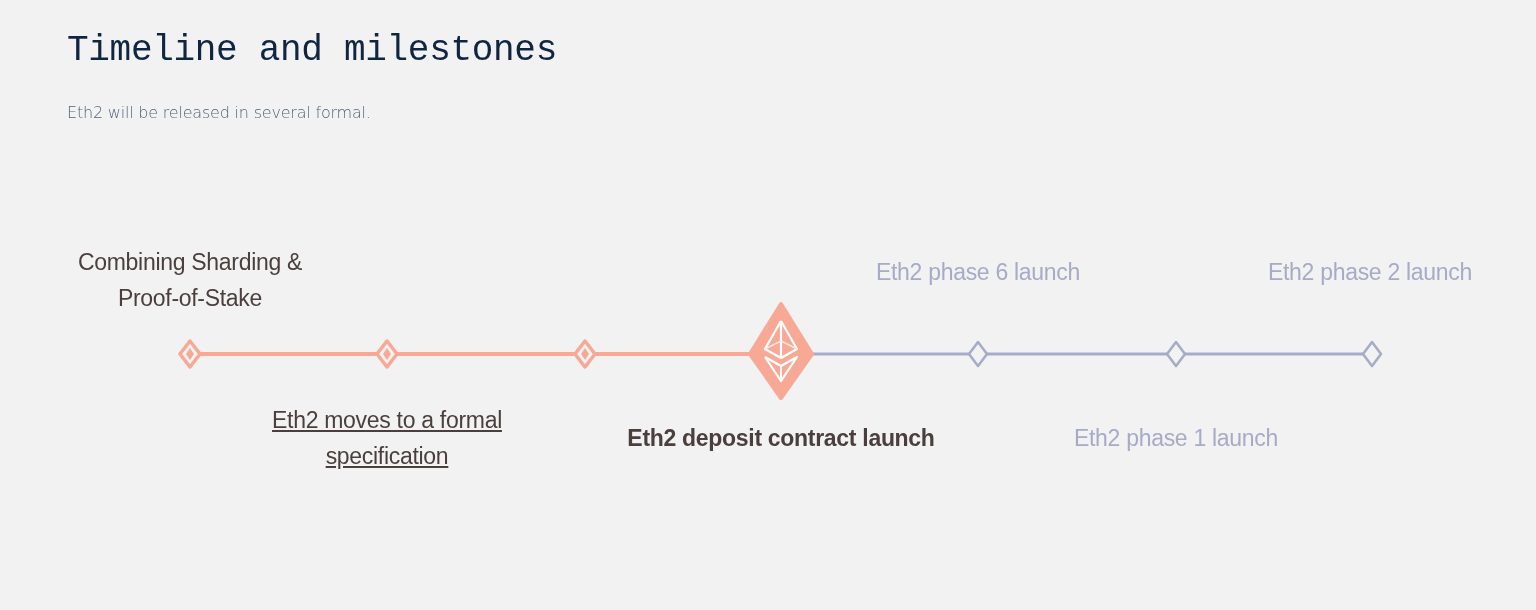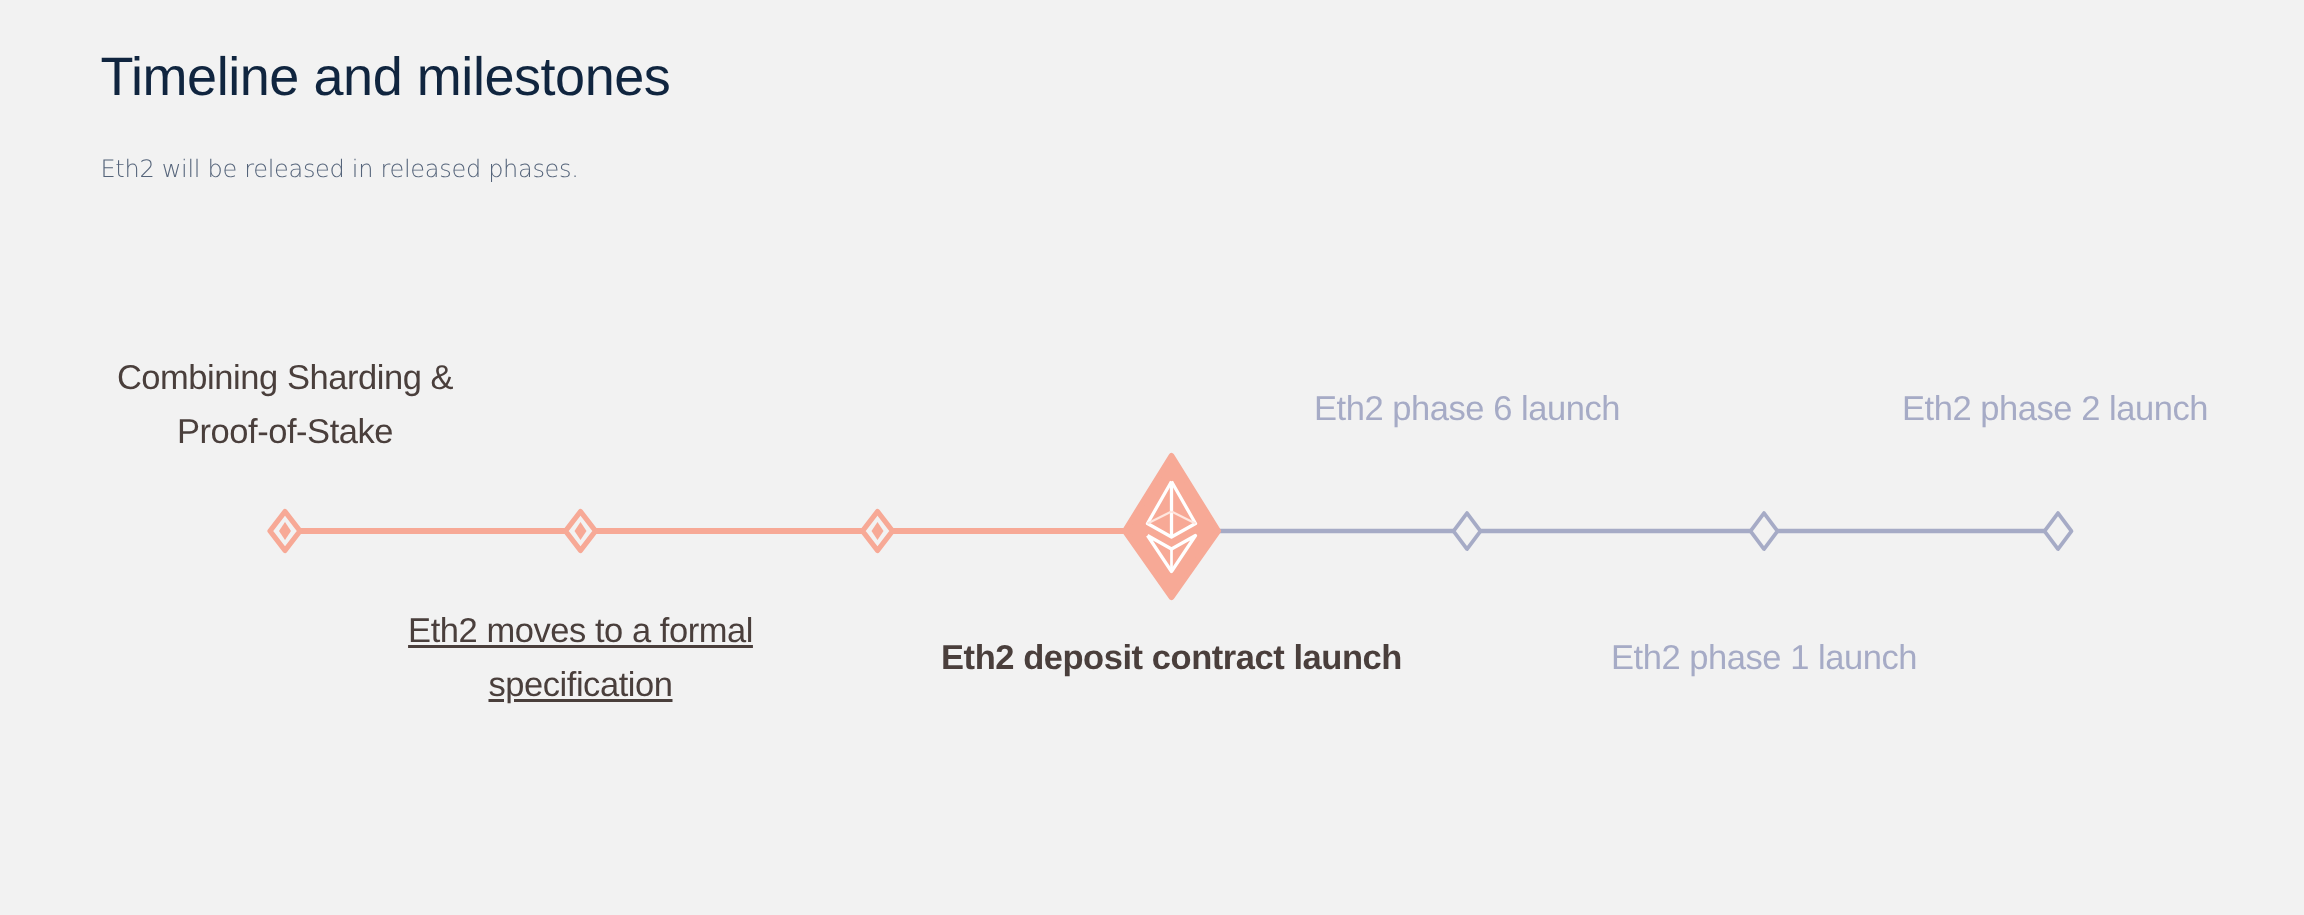--- a/index.html
+++ b/index.html
@@ -9,21 +9,21 @@
       height: 610px;
       background: #f2f2f2;
       overflow: hidden;
     }
     body { position: relative; font-family: "DejaVu Sans", sans-serif; }
     .title {
       position: absolute;
       left: 67px;
       top: 30px;
       margin: 0;
-      font-family: Liberation Sans, sans-serif;
+      font-family: Liberation Mono, monospace;
       font-weight: normal;
       font-size: 36px;
       letter-spacing: -0.3px;
       color: #10253f;
     }
     .subtitle {
       position: absolute;
       left: 67px;
       top: 103px;
       margin: 0;
@@ -44,31 +44,31 @@
       margin-left: -160px;
       text-align: center;
       font-family: "Liberation Sans", sans-serif;
       font-size: 23px;
       line-height: 36px;
       letter-spacing: -0.3px;
     }
     .label.done { color: #4a3f3c; }
     .label.current { color: #4a3f3c; font-weight: bold; text-align: center; }
     .label.future { color: #a6abc6; }
-    .label.above-2 { top: 233px; text-align: center; }
+    .label.above-2 { top: 244px; text-align: center; }
     .label.above-1 { top: 254px; }
     .label.below-1 { top: 420px; }
     .label.below-2 { top: 402px; text-decoration: underline; }
     .marker { position: absolute; cursor: pointer; }
   </style>
 </head>
 <body>
 
 <h1 class="title">Timeline and milestones</h1>
-<p class="subtitle">Eth2 will be released in released phases.</p>
+<p class="subtitle">Eth2 will be released in several formal.</p>
 
 <div class="timeline">
   <svg width="1536" height="610" style="position:absolute;left:0;top:0;">
 
     <line x1="190" y1="354" x2="781" y2="354" stroke="#f7a996" stroke-width="4"></line>
 
     <line x1="781" y1="354" x2="1372" y2="354" stroke="#a6abc6" stroke-width="3"></line>
 
     <g class="marker">
       <polygon points="190,341 200,354 190,367 180,354" fill="#f2f2f2" stroke="#f7a996" stroke-width="3.5" stroke-linejoin="round"></polygon>

